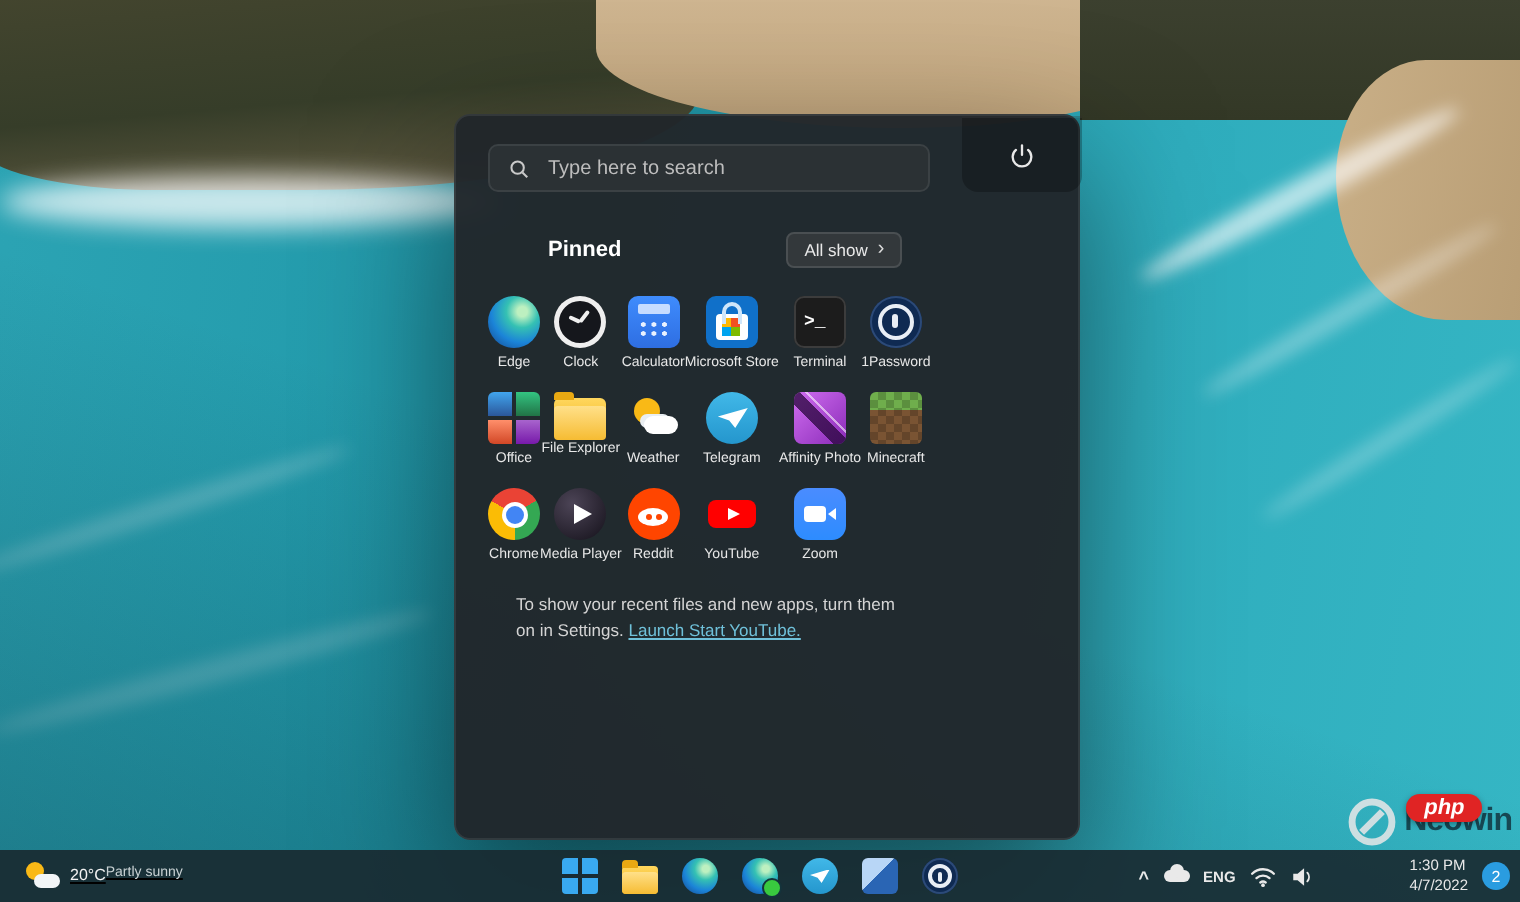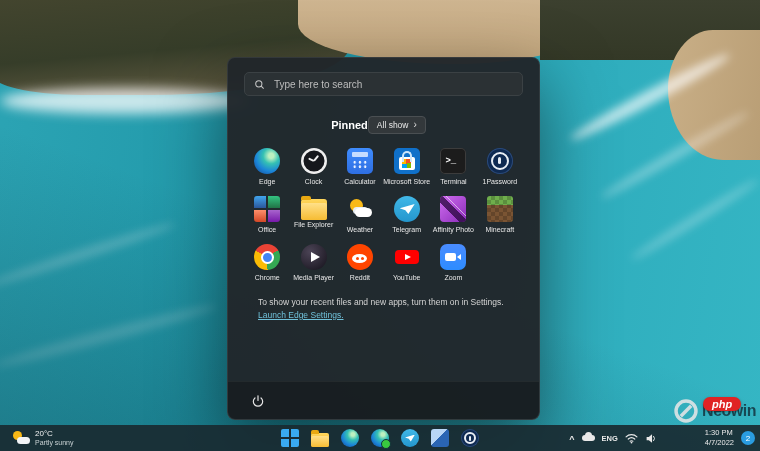--- a/index.html
+++ b/index.html
@@ -10,26 +10,26 @@
   .wall{position:absolute;inset:0;background:linear-gradient(100deg,#2ca4b4 0%,#1f97a8 38%,#2fadbd 72%,#35b6c4 100%);}
   .wall .cliffL{position:absolute;left:-10px;top:-10px;width:360px;height:105px;background:linear-gradient(175deg,#45462f,#363d29 55%,#6a6146);border-radius:0 0 55% 25%/0 0 50px 22px;}
   .wall .surfL{position:absolute;left:0;top:88px;width:250px;height:26px;background:rgba(255,255,255,.75);filter:blur(6px);border-radius:50%;}
   .wall .sandTop{position:absolute;left:298px;top:-8px;width:280px;height:72px;background:linear-gradient(#d0b793,#c1a57c);border-radius:0 0 45% 55%/0 0 30px 40px;}
   .wall .cliffR{position:absolute;left:540px;top:-8px;width:230px;height:68px;background:linear-gradient(#3d4130,#333826);border-radius:0 0 36px 0;}
   .wall .sandR{position:absolute;right:-8px;top:30px;width:100px;height:130px;background:linear-gradient(100deg,#c9af87,#b89d74);border-radius:45% 0 0 55%;}
   .wall .foam{position:absolute;background:rgba(255,255,255,.65);filter:blur(4px);border-radius:50%;}
   .wall .deep{position:absolute;inset:0;background:linear-gradient(200deg,rgba(0,40,50,0) 55%,rgba(8,52,64,.35) 100%);}
 
   
-  .startmenu{position:absolute;left:227px;top:57px;width:313px;height:363px;background:rgba(33,38,42,.97);border:1px solid rgba(255,255,255,.08);border-radius:8px;box-shadow:0 28px 70px rgba(0,0,0,.5);display:flex;flex-direction:column;color:#fff;}
+  .startmenu{position:absolute;left:227px;top:57px;width:313px;height:363px;background:rgba(33,38,42,.97);border:1px solid rgba(255,255,255,.08);border-radius:8px;box-shadow:0 28px 70px rgba(0,0,0,.5);display:flex;flex-direction:row;color:#fff;}
   .sm-body{padding:14px 16px 0 16px;flex:1;}
   .searchbox{display:flex;align-items:center;gap:7px;height:24px;background:#2b3134;border:1px solid #3b4144;border-radius:5px;padding:0 9px;}
   .searchbox input{flex:1;background:transparent;border:none;outline:none;color:#e6e6e6;font-size:10px;}
   .searchbox input::placeholder{color:#bdbdbd;}
-  .pinned-row{display:flex;align-items:center;justify-content:center;margin:20px 14px 8px 4px;}
+  .pinned-row{display:flex;align-items:center;justify-content:space-between;margin:20px 14px 8px 30px;}
   .sec-title{font-size:11px;font-weight:bold;color:#fff;}
   .allapps{display:flex;align-items:center;gap:5px;background:#33383b;border:1px solid #4a4f52;border-radius:4px;padding:3px 8px;font-size:8.5px;color:#e8e8e8;cursor:pointer;}
   .allapps .chev{font-size:10px;line-height:6px;color:#dcdcdc;}
   .grid{display:grid;grid-template-columns:repeat(6,1fr);margin:6px 0 0 0;}
   .app{display:flex;flex-direction:column;align-items:center;padding:6px 0 5px 0;border-radius:5px;cursor:pointer;}
   .app-label{margin-top:4px;font-size:7px;color:#e8e8e8;white-space:nowrap;}
   .rec-title{margin:26px 14px 0 14px;}
   .rec-msg{margin:10px 14px 0 14px;font-size:8.5px;color:#d4d4d4;line-height:1.5;}
   .rec-link{color:#6fc0d9;text-decoration:underline;cursor:pointer;}
   .userbar{height:38px;background:rgba(0,0,0,.25);border-top:1px solid rgba(255,255,255,.05);border-radius:0 0 8px 8px;display:flex;align-items:center;padding:0 18px;justify-content:space-between;}
@@ -87,21 +87,21 @@
   .ic-zoom{border-radius:7px;background:linear-gradient(#4a8cff,#2d8cff);}
   .ic-zoom::before{left:5px;top:9px;width:11px;height:8px;background:#fff;border-radius:2px;}
   .ic-zoom::after{left:16.5px;top:10px;border-right:4.5px solid #fff;border-top:3px solid transparent;border-bottom:3px solid transparent;}
 
   
   .taskbar{position:absolute;left:0;right:0;bottom:0;height:26px;background:rgba(25,42,49,.92);display:flex;align-items:center;}
   .weather{position:absolute;left:6px;top:0;height:26px;display:flex;align-items:center;gap:5px;padding:0 6px;cursor:pointer;}
   .wicon{position:relative;width:18px;height:16px;}
   .wicon::before{content:'';position:absolute;width:9px;height:9px;border-radius:50%;background:#f9b916;left:1px;top:1px;}
   .wicon::after{content:'';position:absolute;width:13px;height:7px;background:#f2f5f7;border-radius:4px;right:0;bottom:2px;}
-  .wtext{display:flex;flex-direction:column;line-height:1.2;}
+  .wtext{display:flex;flex-direction:row;line-height:1.2;text-decoration:underline;}
   .wtemp{font-size:8px;color:#f2f2f2;}
   .wcond{font-size:7px;color:#c9d2d4;}
   .tb-center{position:absolute;left:50%;top:0;transform:translateX(-50%);height:26px;display:flex;align-items:center;gap:6px;}
   .tbtn{width:24px;height:24px;border-radius:4px;display:flex;align-items:center;justify-content:center;cursor:pointer;}
   .tbi{width:18px;height:18px;position:relative;display:block;}
   .tbi::before,.tbi::after{content:'';position:absolute;}
   .tbi-start{background:#39a9f0;border-radius:2px;}
   .tbi-start::before{inset:0;background:linear-gradient(90deg,transparent 0 44%,#192b33 44% 56%,transparent 56%),linear-gradient(transparent 0 44%,#192b33 44% 56%,transparent 56%);}
   .tbi-folder{background:linear-gradient(#ffd75e,#f1ae17);border-radius:2px;height:14px;top:2px;}
   .tbi-folder::before{width:8px;height:4px;background:#e9a912;top:-3px;left:0;border-radius:2px 2px 0 0;}
@@ -230,21 +230,21 @@
             <span class="ic ic-youtube"></span>
             <span class="app-label">YouTube</span>
           </div>
           <div class="app">
             <span class="ic ic-zoom"></span>
             <span class="app-label">Zoom</span>
           </div>
         </div>
 
       <div class="rec-msg">
-        <span>To show your recent files and new apps, turn them on in Settings. </span><span class="rec-link">Launch Edge Settings.</span>
+        <span>To show your recent files and new apps, turn them on in Settings. </span><span class="rec-link">Launch Start YouTube.</span>
       </div>
     </div>
 
     <div class="userbar">
       <div class="powerbtn">
         <svg width="14" height="14" viewBox="0 0 24 24">
             <path d="M12 3v8" stroke="#e8e8e8" stroke-width="2" fill="none" stroke-linecap="round"></path>
             <path d="M6.8 6.8a8 8 0 1 0 10.4 0" stroke="#e8e8e8" stroke-width="2" fill="none" stroke-linecap="round"></path>
           </svg>
       </div>

